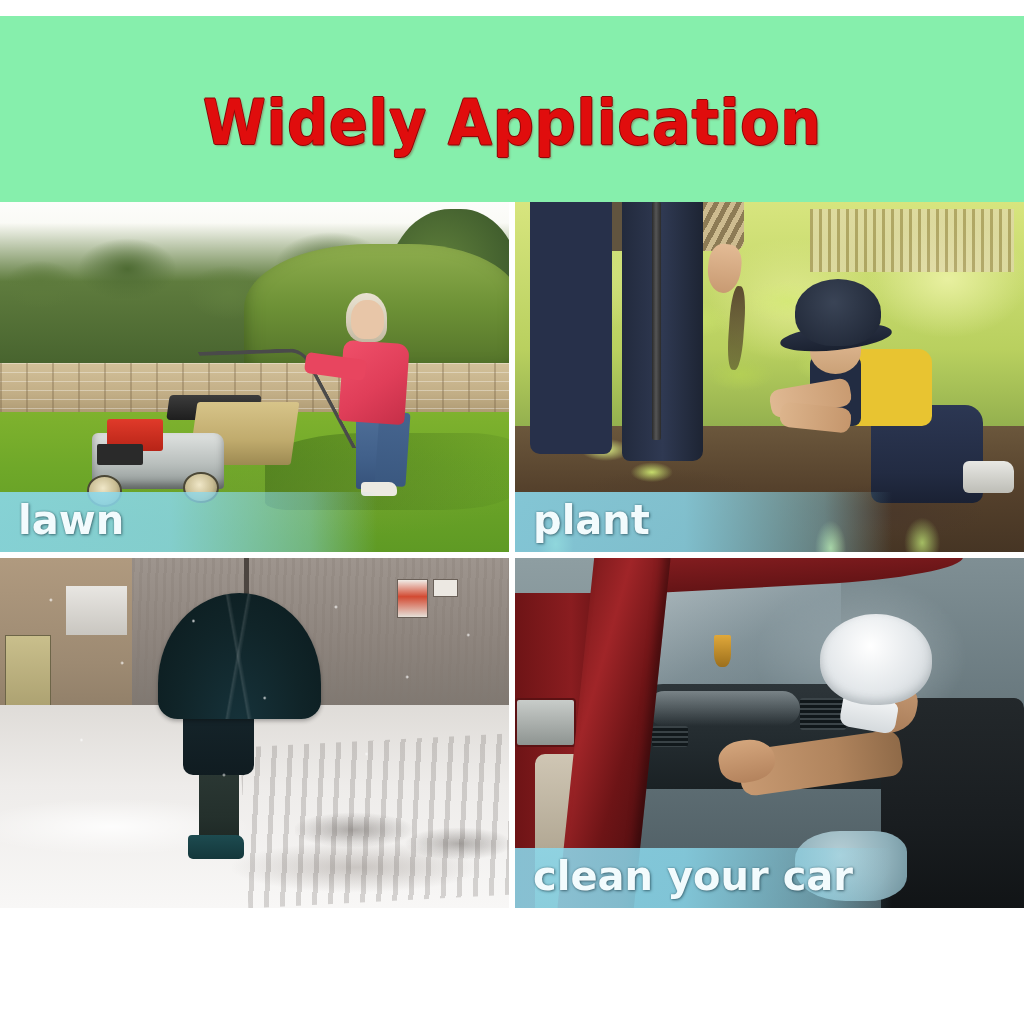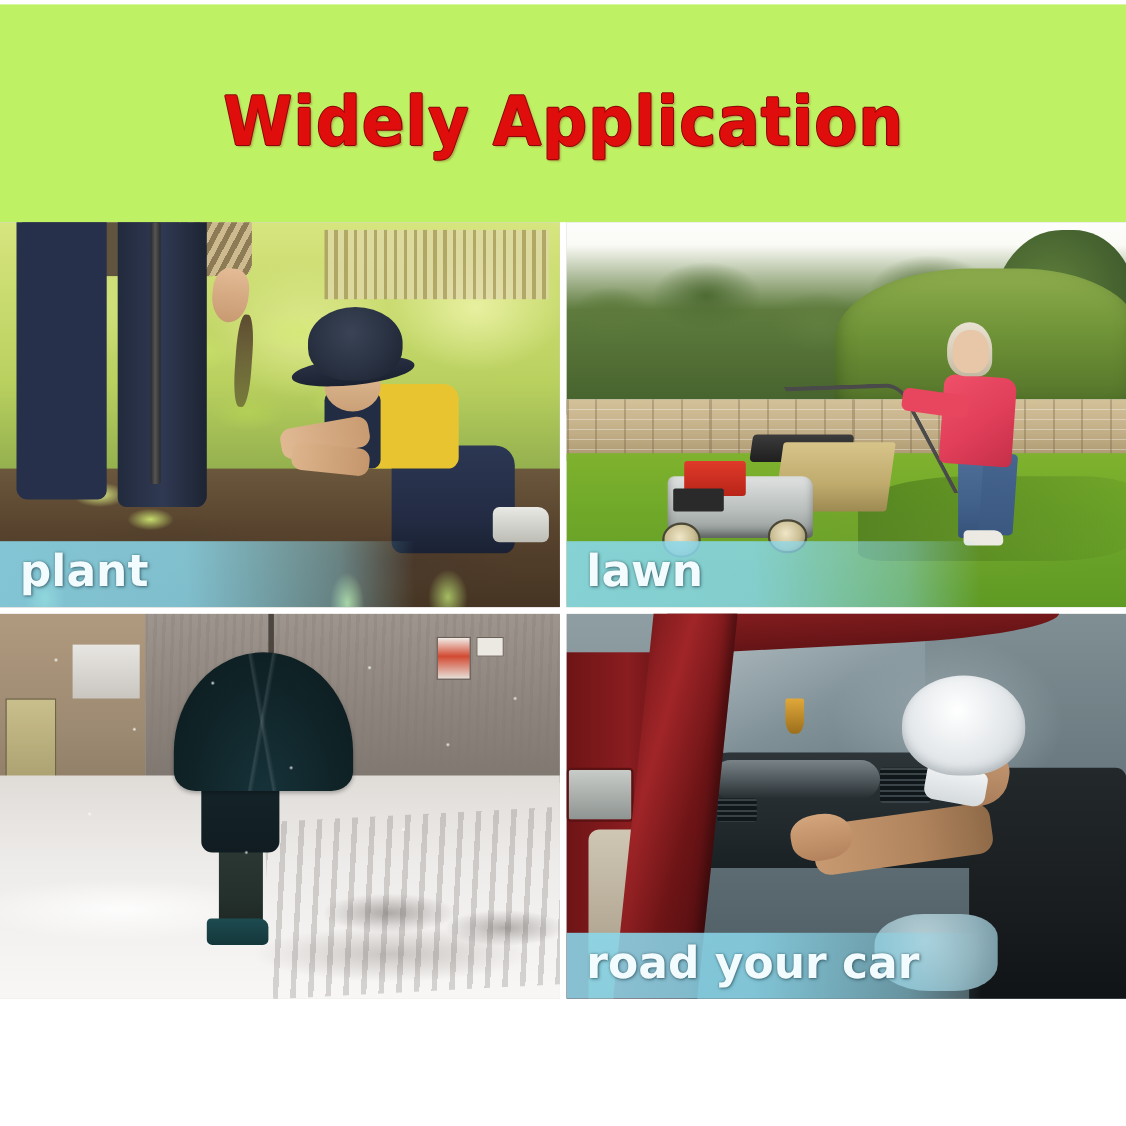--- a/index.html
+++ b/index.html
@@ -13,27 +13,27 @@
     height: 1024px;
     background: #ffffff;
     overflow: hidden;
     font-family: "DejaVu Sans", sans-serif;
   }
 
   
   #title-area {
     position: absolute;
     left: 0;
-    top: 4px;
+    top: 16px;
     width: 1024px;
     height: 200px;
     display: flex;
     align-items: center;
     justify-content: center;
-    background: #bef264;
+    background: #86efac;
     text-align: right;
   }
   #headline {
     font-family: "DejaVu Sans", sans-serif;
     font-weight: 700;
     font-size: 62px;
     letter-spacing: 1px;
     color: #e00d0d;
     transform: scaleX(0.92);
     transform-origin: center;
@@ -583,20 +583,50 @@
 </head>
 <body>
 
 <div id="page">
 
   <div id="title-area">
     <div id="headline">Widely Application</div>
   </div>
 
   <div id="grid">
+
+    <div class="panel">
+      <div class="scene">
+        <div class="layer lawn-sky"></div>
+        <div class="layer lawn-hedge-far"></div>
+        <div class="layer lawn-tree-right"></div>
+        <div class="layer lawn-hedge-near"></div>
+        <div class="layer lawn-wall"></div>
+        <div class="layer lawn-grass"></div>
+        <div class="layer lawn-grass-shadow"></div>
+        <div class="layer mower-handle"></div>
+        <div class="layer mower-bagtop"></div>
+        <div class="layer mower-bag"></div>
+        <div class="layer mower-body"></div>
+        <div class="layer mower-engine"></div>
+        <div class="layer mower-engine2"></div>
+        <div class="layer mower-wheel mw1"></div>
+        <div class="layer mower-wheel mw2"></div>
+        <div class="layer person-legs"></div>
+        <div class="layer person-legs2"></div>
+        <div class="layer person-shoe"></div>
+        <div class="layer person-top"></div>
+        <div class="layer person-arm"></div>
+        <div class="layer person-hair"></div>
+        <div class="layer person-head"></div>
+      </div>
+      <div class="caption">
+        <span class="caption-text">lawn</span>
+      </div>
+    </div>
 
     <div class="panel">
       <div class="scene">
         <div class="layer plant-bg"></div>
         <div class="layer plant-fence"></div>
         <div class="layer plant-soil"></div>
         <div class="layer plant-foliage-mid"></div>
         <div class="layer plant-weeds-l"></div>
         <div class="layer adult-torso"></div>
         <div class="layer adult-sleeve"></div>
@@ -616,50 +646,20 @@
         <div class="layer child-hat"></div>
         <div class="layer plant-grass-fg"></div>
       </div>
       <div class="caption">
         <span class="caption-text">plant</span>
       </div>
     </div>
 
     <div class="panel">
       <div class="scene">
-        <div class="layer lawn-sky"></div>
-        <div class="layer lawn-hedge-far"></div>
-        <div class="layer lawn-tree-right"></div>
-        <div class="layer lawn-hedge-near"></div>
-        <div class="layer lawn-wall"></div>
-        <div class="layer lawn-grass"></div>
-        <div class="layer lawn-grass-shadow"></div>
-        <div class="layer mower-handle"></div>
-        <div class="layer mower-bagtop"></div>
-        <div class="layer mower-bag"></div>
-        <div class="layer mower-body"></div>
-        <div class="layer mower-engine"></div>
-        <div class="layer mower-engine2"></div>
-        <div class="layer mower-wheel mw1"></div>
-        <div class="layer mower-wheel mw2"></div>
-        <div class="layer person-legs"></div>
-        <div class="layer person-legs2"></div>
-        <div class="layer person-shoe"></div>
-        <div class="layer person-top"></div>
-        <div class="layer person-arm"></div>
-        <div class="layer person-hair"></div>
-        <div class="layer person-head"></div>
-      </div>
-      <div class="caption">
-        <span class="caption-text">lawn</span>
-      </div>
-    </div>
-
-    <div class="panel">
-      <div class="scene">
         <div class="layer snow-bg"></div>
         <div class="layer snow-bldg-r"></div>
         <div class="layer snow-bldg-l"></div>
         <div class="layer snow-bldg-l-door"></div>
         <div class="layer snow-bldg-l-win"></div>
         <div class="layer snow-sign1"></div>
         <div class="layer snow-sign2"></div>
         <div class="layer snow-pole"></div>
         <div class="layer snow-ground"></div>
         <div class="layer snow-tracks"></div>
@@ -690,18 +690,18 @@
         <div class="layer car-pillar"></div>
         <div class="layer cleaner-body"></div>
         <div class="layer cleaner-arm"></div>
         <div class="layer cleaner-hand"></div>
         <div class="layer cleaner-face"></div>
         <div class="layer cleaner-mask"></div>
         <div class="layer cleaner-hairnet"></div>
         <div class="layer car-cloth"></div>
       </div>
       <div class="caption">
-        <span class="caption-text">road your car</span>
+        <span class="caption-text">clean your car</span>
       </div>
     </div>
 
   </div>
 </div>
 
 </body></html>

